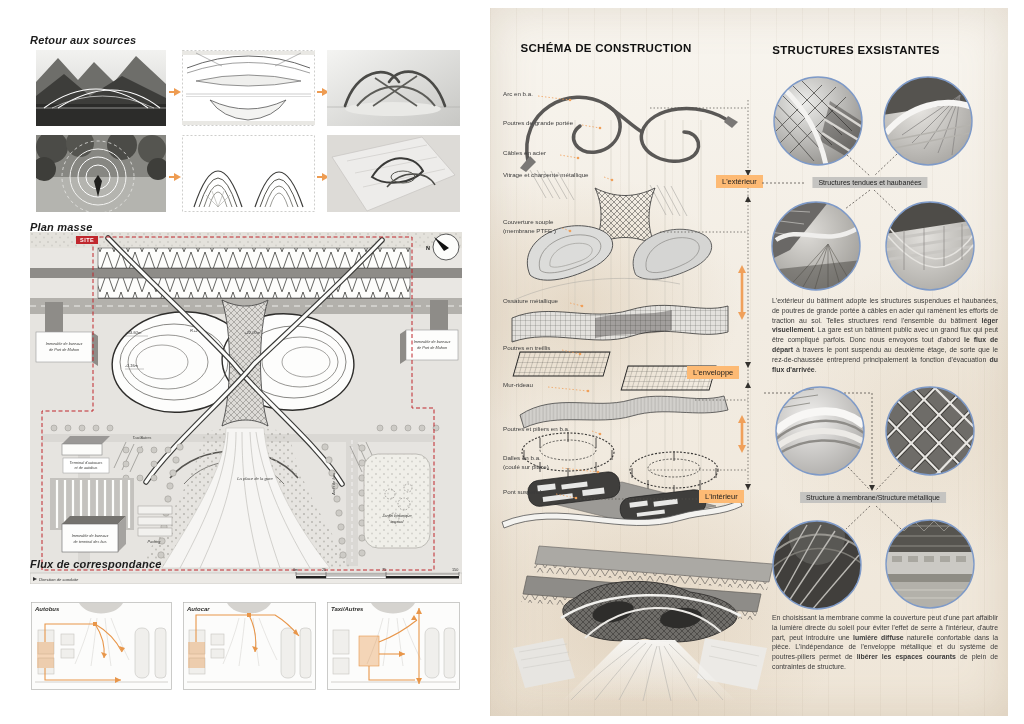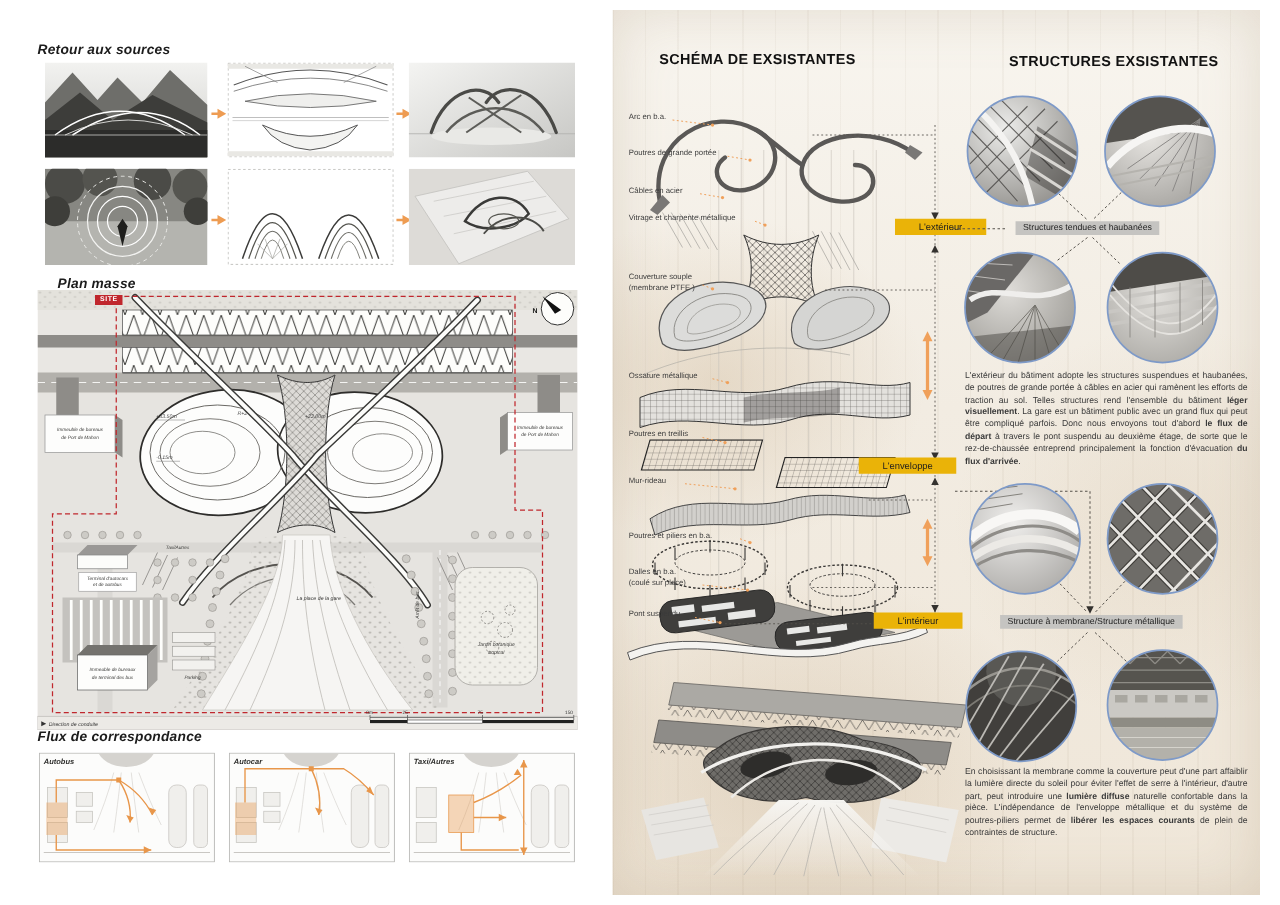--- a/index.html
+++ b/index.html
@@ -13,21 +13,21 @@
   .panel{position:absolute;left:490px;top:8px;width:518px;height:708px;
     background:
       radial-gradient(ellipse 240px 190px at 16% 42%, rgba(191,160,118,.26), transparent 70%),
       radial-gradient(ellipse 300px 230px at 28% 86%, rgba(183,152,112,.24), transparent 70%),
       radial-gradient(ellipse 240px 220px at 86% 58%, rgba(198,172,134,.18), transparent 72%),
       repeating-linear-gradient(90deg, rgba(118,98,68,.05) 0 1px, transparent 1px 26px),
       linear-gradient(180deg,#f8f5ef 0%,#f2ece2 45%,#efe6d8 100%);
     box-shadow:inset 0 0 46px rgba(148,122,88,.22);}
   .panel-heading{position:absolute;font-weight:bold;font-size:11.5px;color:#111;text-align:center;letter-spacing:.3px;}
   .sklabel{position:absolute;font-size:6.2px;color:#3b3b3b;line-height:1.45;white-space:nowrap;}
-  .tag{position:absolute;background:#eab308;color:#1e1e1e;font-size:7.5px;padding:2px 19px;white-space:nowrap;}
+  .tag{position:absolute;background:#fdba74;color:#1e1e1e;font-size:7.5px;padding:2px 6px;white-space:nowrap;}
   .slabel{position:absolute;background:#c5c4c1;color:#1e1e1e;font-size:7px;padding:2px 6px;
           transform:translateX(-50%);white-space:nowrap;}
   .para{position:absolute;width:226px;font-size:6.9px;line-height:1.42;text-align:justify;color:#3a3a3a;}
   .circ{position:absolute;}
   svg text{font-family:"Liberation Sans",sans-serif;}
 </style>
 </head>
 <body>
 
 <div id="canvas">
@@ -138,21 +138,21 @@
     <g stroke="#c2c0bd" stroke-width=".5">
       <line x1="20" y1="26" x2="100" y2="10"></line>
         <line x1="28" y1="38" x2="110" y2="22"></line>
         <line x1="36" y1="52" x2="118" y2="34"></line>
     </g>
     <path d="M45,42 C60,18 86,18 96,36 C86,48 60,52 45,42 Z" fill="none" stroke="#3a3a38" stroke-width="2"></path>
     <path d="M60,52 C75,34 100,36 108,50" fill="none" stroke="#4c4c48" stroke-width="1.5"></path>
     <ellipse cx="76" cy="42" rx="12" ry="6" fill="none" stroke="#55554f" stroke-width="1"></ellipse>
   </svg>
 
-  <div class="sec-title" style="left:46px;top:221px">Plan masse</div>
+  <div class="sec-title" style="left:30px;top:221px">Plan masse</div>
   <svg class="abs" style="left:30px;top:232px" width="432" height="352">
     <defs>
       <pattern id="pd" width="8" height="8" patternUnits="userSpaceOnUse">
         <circle cx="2" cy="2" r=".9" fill="#b2b0aa"></circle>
           <circle cx="6" cy="5.5" r=".9" fill="#bcbab4"></circle>
       </pattern>
       <pattern id="pt" width="14" height="20" patternUnits="userSpaceOnUse">
         <path d="M0,20 L7,0 L14,20" fill="none" stroke="#3d3d3a" stroke-width=".8"></path>
       </pattern>
       <pattern id="px" width="6" height="6" patternUnits="userSpaceOnUse">
@@ -361,21 +361,21 @@
       <g font-size="3.8" fill="#333">
         <text x="263" y="339">0m</text>
         <text x="292" y="339">25</text>
         <text x="352" y="339">75</text>
         <text x="422" y="339">150</text>
       </g>
     </g>
   </svg>
   <div class="site-badge" style="left:76px;top:236px">SITE</div>
 
-  <div class="sec-title" style="left:30px;top:584px">Flux de correspondance</div>
+  <div class="sec-title" style="left:30px;top:558px">Flux de correspondance</div>
 
   <svg class="abs" style="left:31px;top:602px" width="141" height="88">
     <rect x=".5" y=".5" width="140" height="87" fill="#fcfcfb" stroke="#b5b5b2" stroke-width=".7"></rect>
     <path d="M48,1 C56,15 84,15 92,1 Z" fill="#d5d3cf"></path>
     <g fill="none" stroke="#d9d7d3" stroke-width=".6">
       <path d="M60,16 C56,32 50,48 44,62"></path>
         <path d="M66,16 C64,34 62,50 60,64"></path>
         <path d="M74,16 C76,34 78,50 80,64"></path>
         <path d="M80,16 C86,32 92,46 98,58"></path>
     </g>
@@ -462,22 +462,22 @@
       <polygon points="92,82 89,76 95,76"></polygon>
         <polygon points="92,6 89,12 95,12"></polygon>
       <polygon points="90,18 84,18 87,13"></polygon>
         <polygon points="78,52 72,49 72,55"></polygon>
     </g>
     <text x="4" y="9" font-size="6" font-style="italic" font-weight="bold" fill="#2e2e2c">Taxi/Autres</text>
   </svg>
 
   <div class="panel"></div>
 
-  <div class="panel-heading" style="left:498px;top:42px;width:216px">SCHÉMA DE EXSISTANTES</div>
-  <div class="panel-heading" style="left:771px;top:44px;width:240px">STRUCTURES EXSISTANTES</div>
+  <div class="panel-heading" style="left:498px;top:42px;width:216px">SCHÉMA DE CONSTRUCTION</div>
+  <div class="panel-heading" style="left:736px;top:44px;width:240px">STRUCTURES EXSISTANTES</div>
 
   <svg class="abs" style="left:500px;top:70px" width="266" height="470">
     <defs>
       <pattern id="sg" width="5" height="5" patternUnits="userSpaceOnUse">
         <path d="M0,0 H5 M0,0 V5" stroke="#55534f" stroke-width=".45"></path>
       </pattern>
       <pattern id="sx" width="6" height="6" patternUnits="userSpaceOnUse">
         <path d="M0,0 L6,6 M6,0 L0,6" stroke="#3c3a38" stroke-width=".5"></path>
       </pattern>
       <pattern id="sv" width="3.5" height="4" patternUnits="userSpaceOnUse">

